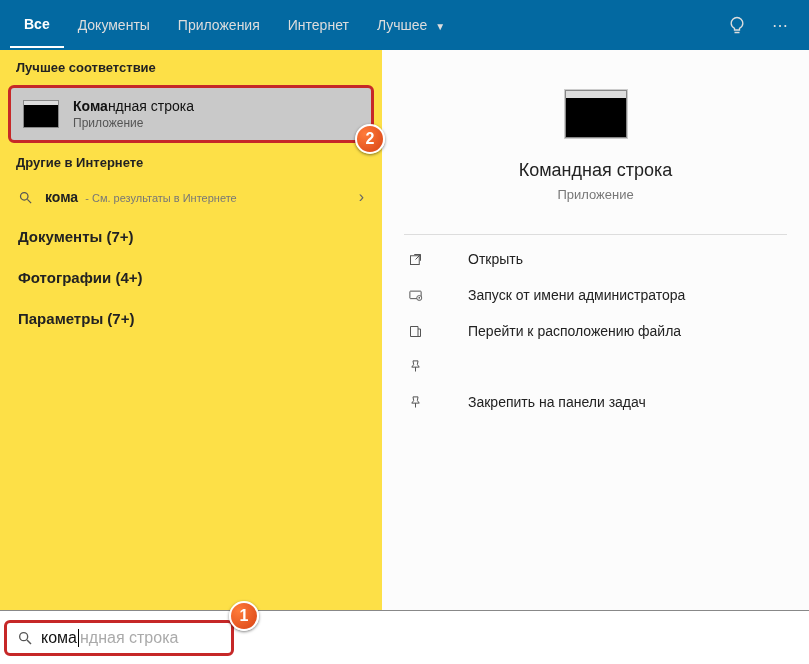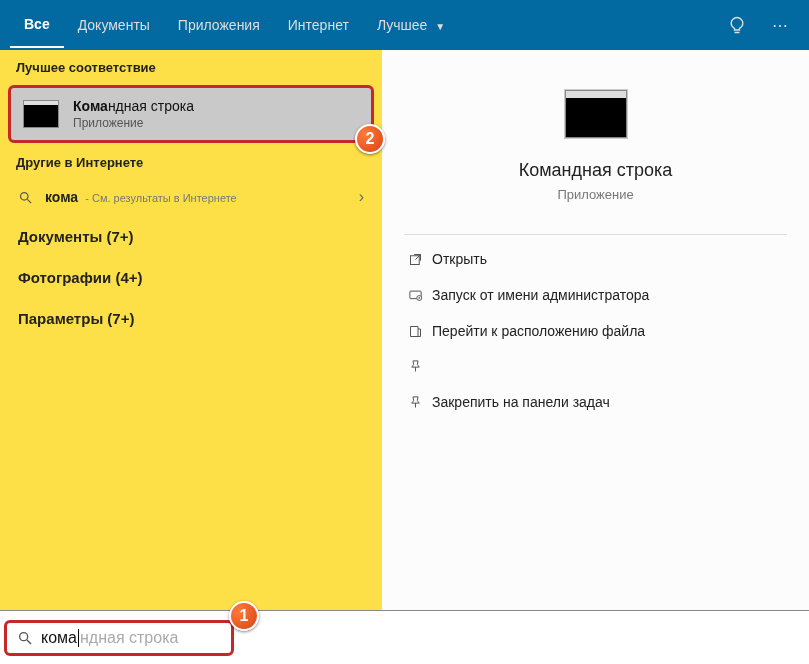--- a/index.html
+++ b/index.html
@@ -60,20 +60,21 @@
     box-shadow: 0 0 0 1px #ccc;
   }
   .preview-icon::before { content:""; position:absolute; top:0; left:0; right:0; height:7px; background:#ddd; }
   .preview-title { font-size: 18px; color:#222; margin-top: 22px; }
   .preview-sub { font-size: 13px; color:#777; margin-top: 6px; }
   .divider { height:1px; background:#ddd; margin: 8px 22px 6px; }
 
   .action-row {
     display:flex; align-items:center; padding: 10px 26px; font-size: 14px; color:#222;
     cursor:pointer;
+    gap:36px;
   }
   .action-row .aicon { width: 24px; color:#555; font-size:15px; }
 
   .search-bar-wrap {
     position:absolute; left:0; right:0; bottom:0; height:54px; background:#fff;
     border-top:1px solid #888; display:flex; align-items:center; padding: 0 4px;
   }
   .search-outline {
     border: 3px solid #c62828; border-radius: 6px; display:flex; align-items:center;
     padding: 6px 8px; width: 230px; position:relative; background:#fff;

